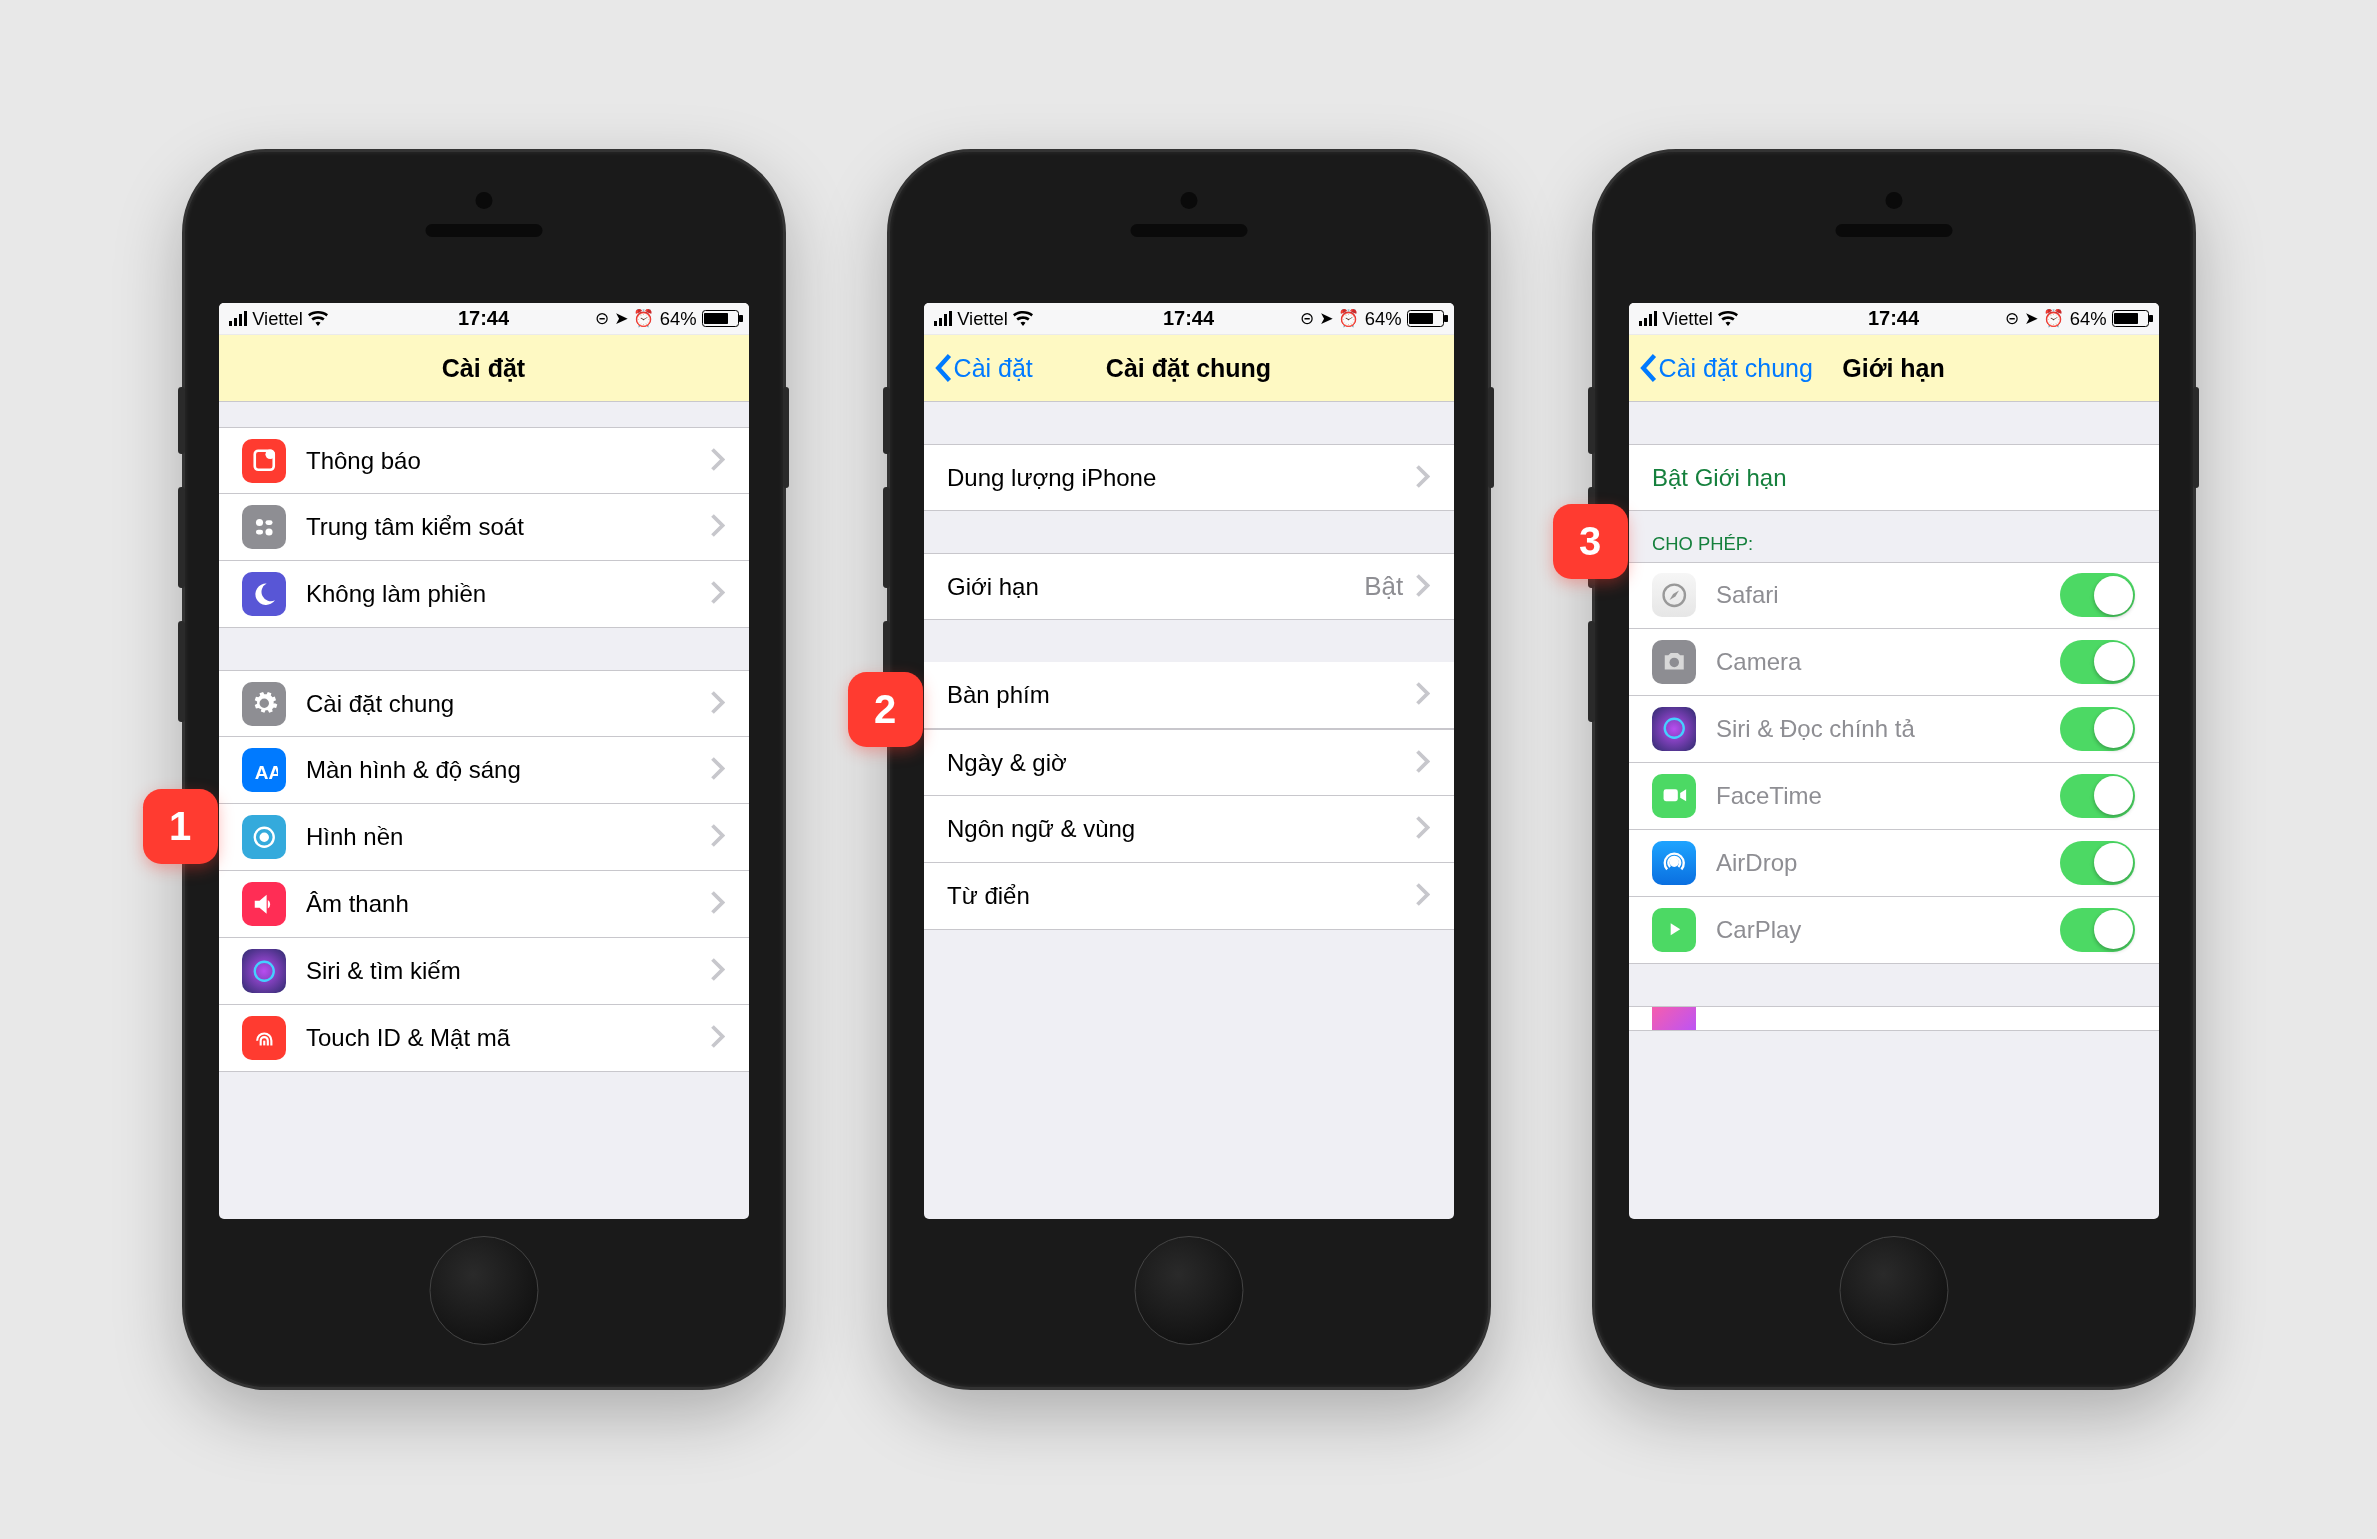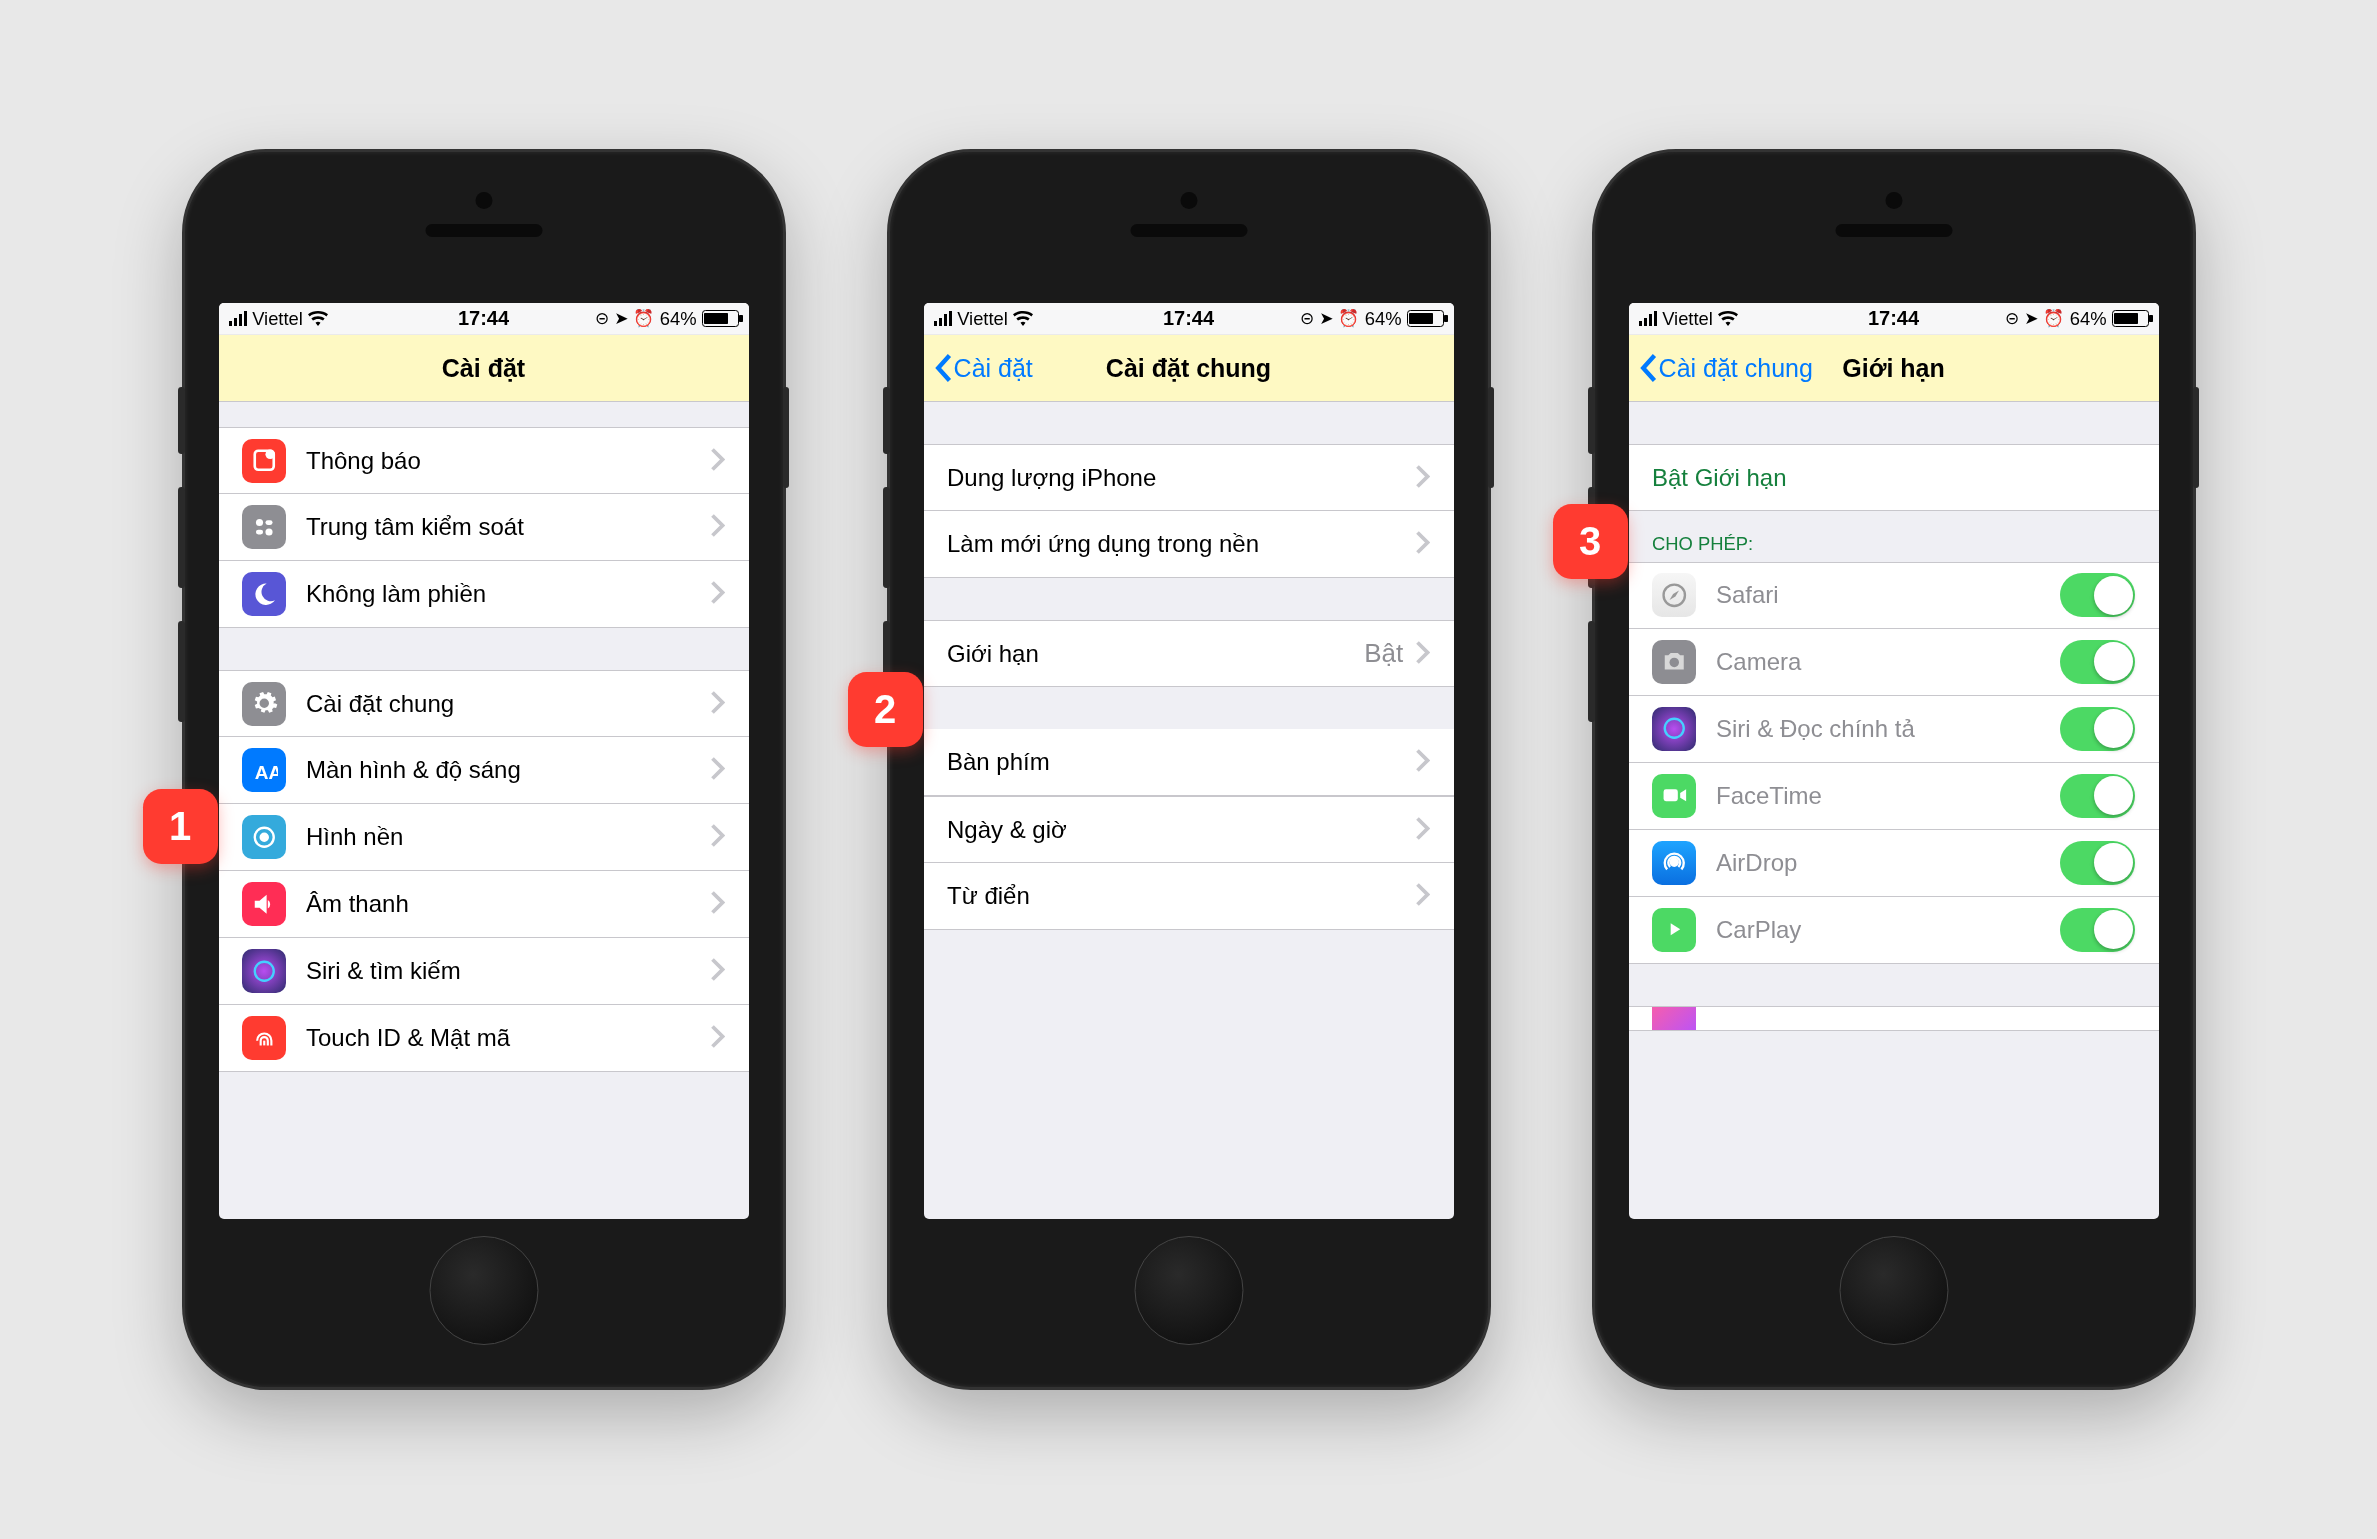--- a/index.html
+++ b/index.html
@@ -333,43 +333,43 @@
       <div class="nav-title">Cài đặt chung</div>
     </div>
     <div class="list-container">
       <div class="group-gap"></div>
       <div class="row group-first">
         <div class="label">Dung lượng iPhone</div>
         <span class="chev"><svg viewBox="0 0 12 20">
               <path d="M2 2l8 8-8 8" fill="none" stroke="#c7c7cc" stroke-width="3"></path>
             </svg></span>
       </div>
-      <div class="row">
-        <div class="label">Làm mới ứng dụng trong nền</div>
-        <span class="chev"><svg viewBox="0 0 12 20">
-              <path d="M2 2l8 8-8 8" fill="none" stroke="#c7c7cc" stroke-width="3"></path>
-            </svg></span>
-      </div>
       <div class="group-gap"></div>
       <div class="row group-first">
         <div class="label">Giới hạn</div>
         <div class="detail">Bật</div>
         <span class="chev"><svg viewBox="0 0 12 20">
               <path d="M2 2l8 8-8 8" fill="none" stroke="#c7c7cc" stroke-width="3"></path>
             </svg></span>
       </div>
       <div class="group-gap"></div>
       <div class="row">
         <div class="label">Bàn phím</div>
         <span class="chev"><svg viewBox="0 0 12 20">
               <path d="M2 2l8 8-8 8" fill="none" stroke="#c7c7cc" stroke-width="3"></path>
             </svg></span>
       </div>
       <div class="row group-first">
         <div class="label">Ngày &amp; giờ</div>
+        <span class="chev"><svg viewBox="0 0 12 20">
+              <path d="M2 2l8 8-8 8" fill="none" stroke="#c7c7cc" stroke-width="3"></path>
+            </svg></span>
+      </div>
+      <div class="row">
+        <div class="label">Ngôn ngữ &amp; vùng</div>
         <span class="chev"><svg viewBox="0 0 12 20">
               <path d="M2 2l8 8-8 8" fill="none" stroke="#c7c7cc" stroke-width="3"></path>
             </svg></span>
       </div>
       <div class="row">
         <div class="label">Từ điển</div>
         <span class="chev"><svg viewBox="0 0 12 20">
               <path d="M2 2l8 8-8 8" fill="none" stroke="#c7c7cc" stroke-width="3"></path>
             </svg></span>
       </div>

